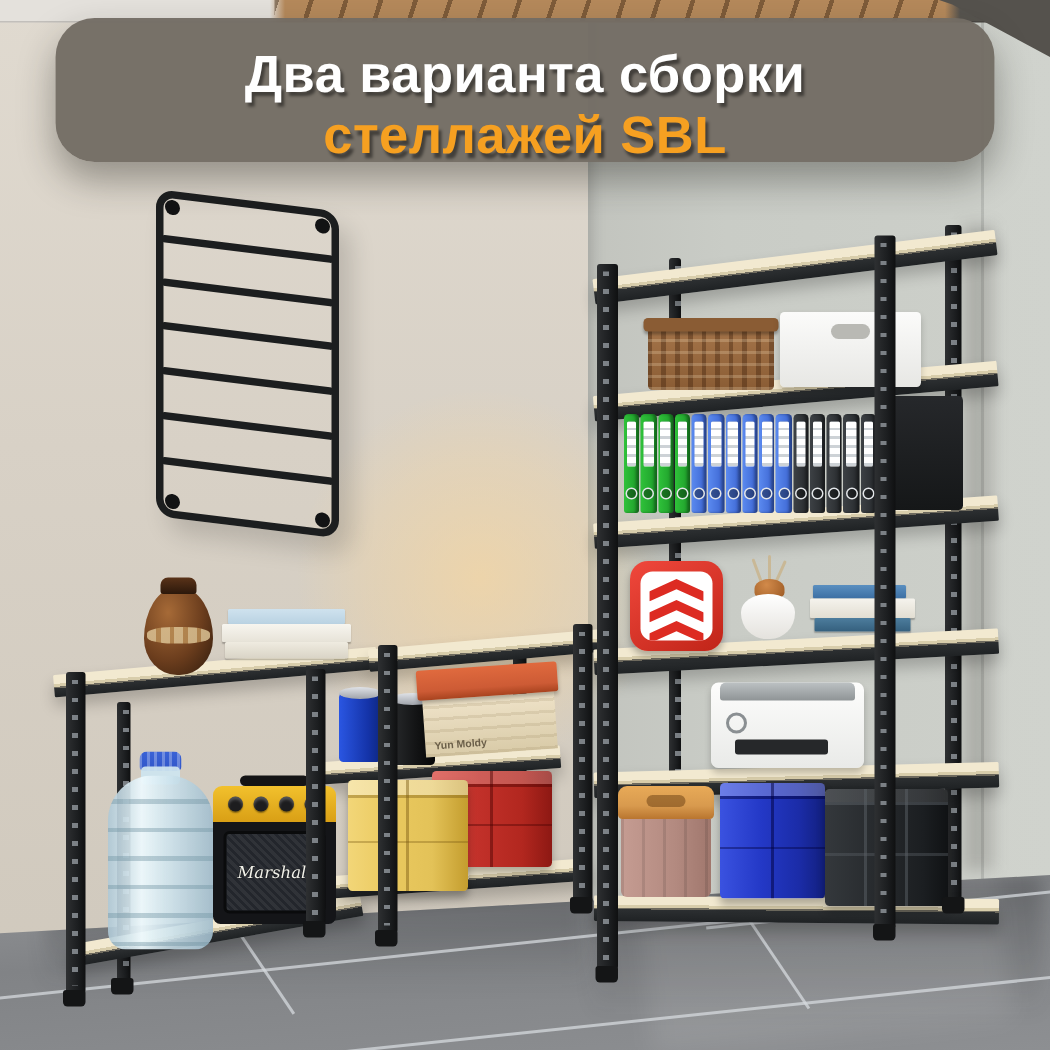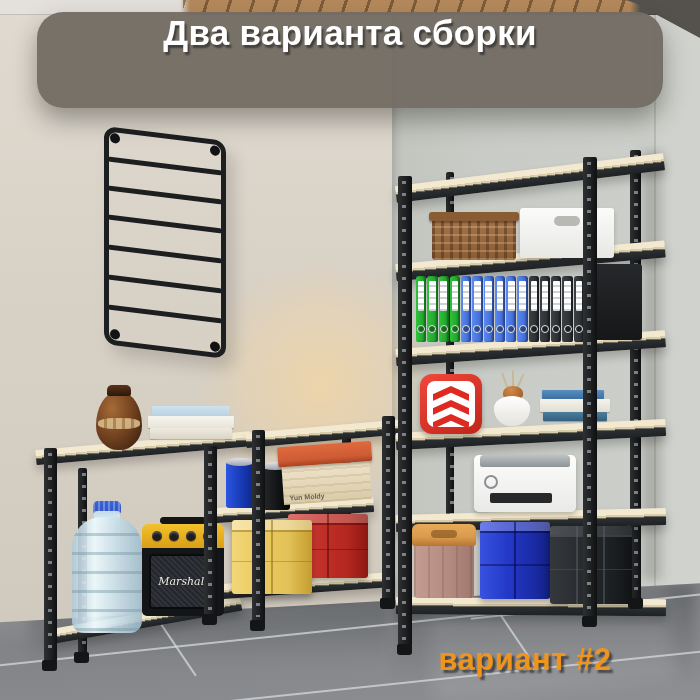--- a/index.html
+++ b/index.html
@@ -31,21 +31,21 @@
   .floor{left:0;top:556px;width:700px;height:144px;z-index:4;
     clip-path:polygon(0 46%,100% 19%,100% 100%,0 100%);
     background:linear-gradient(175deg,#9a9c9f 0,#818386 45%,#8d8f92 100%);}
   .gline{position:absolute;height:2px;background:rgba(214,218,221,.75);}
   .refl{position:absolute;filter:blur(6px);}
   .sheen{position:absolute;background:rgba(255,255,255,.09);filter:blur(8px);transform:rotate(-6deg);}
 
   
   .banner{left:37px;top:12px;width:626px;height:96px;border-radius:26px;z-index:40;
     background:rgba(114,108,100,.96);box-shadow:0 12px 24px rgba(30,28,24,.38);
-    text-align:center;padding-top:0;box-sizing:border-box;}
+    text-align:center;padding-top:17px;box-sizing:border-box;}
   .banner-line1{font-size:35px;font-weight:700;color:#ffffff;line-height:41px;
     text-shadow:2px 3px 2px rgba(0,0,0,.45);letter-spacing:.3px;}
   .banner-line2{font-size:35px;font-weight:700;color:var(--accent_orange,#f6a021);line-height:41px;
     text-shadow:2px 3px 2px rgba(0,0,0,.45);letter-spacing:.3px;}
   .vlabel{z-index:30;font-size:31px;font-weight:700;color:var(--label_orange,#ef941c);
     text-shadow:3px 3px 2px rgba(15,15,15,.55);text-align:center;width:280px;letter-spacing:.5px;}
 
   
   .wrack{left:104px;top:126px;width:122px;height:218px;z-index:5;
     transform:skewY(7deg);transform-origin:top left;}
@@ -326,18 +326,18 @@
   </div>
   <div class="item crate crate-blue" style="left:480px;top:522px;width:70px;height:77px;"></div>
   <div class="item crate crate-black" style="left:550px;top:526px;width:82px;height:78px;"></div>
 
   <div class="post" style="left:398px;top:176px;height:470px;width:14px;"></div>
   <div class="post" style="left:583px;top:157px;height:462px;width:14px;"></div>
   <div class="foot" style="left:397px;top:644px;"></div>
   <div class="foot" style="left:582px;top:616px;"></div>
   <div class="foot" style="left:628px;top:598px;"></div>
 
-  <div class="abs vlabel" style="left:385px;top:642px;">вариант #2</div>
 
   <div class="abs banner">
     <div class="banner-line1">Два варианта сборки</div>
+    <div class="banner-line2">стеллажей SBL</div>
   </div>
 </div>
 
 </body></html>

